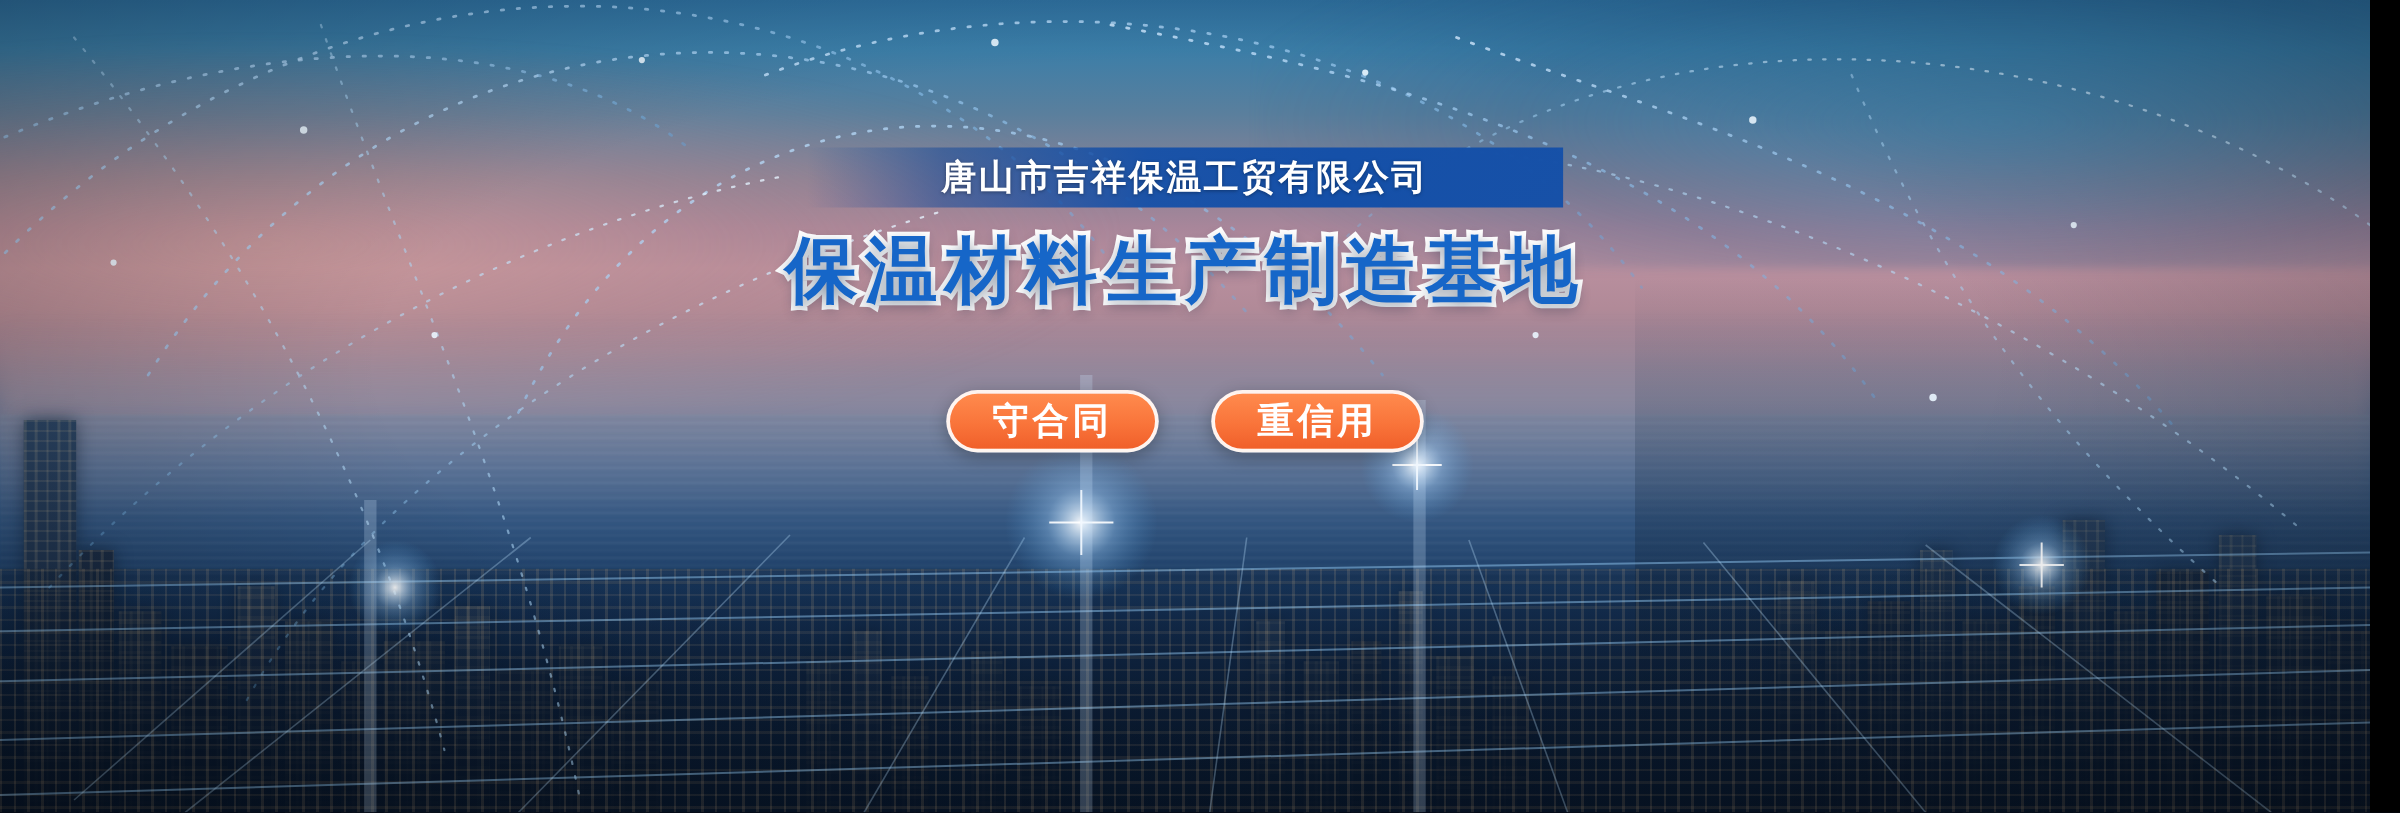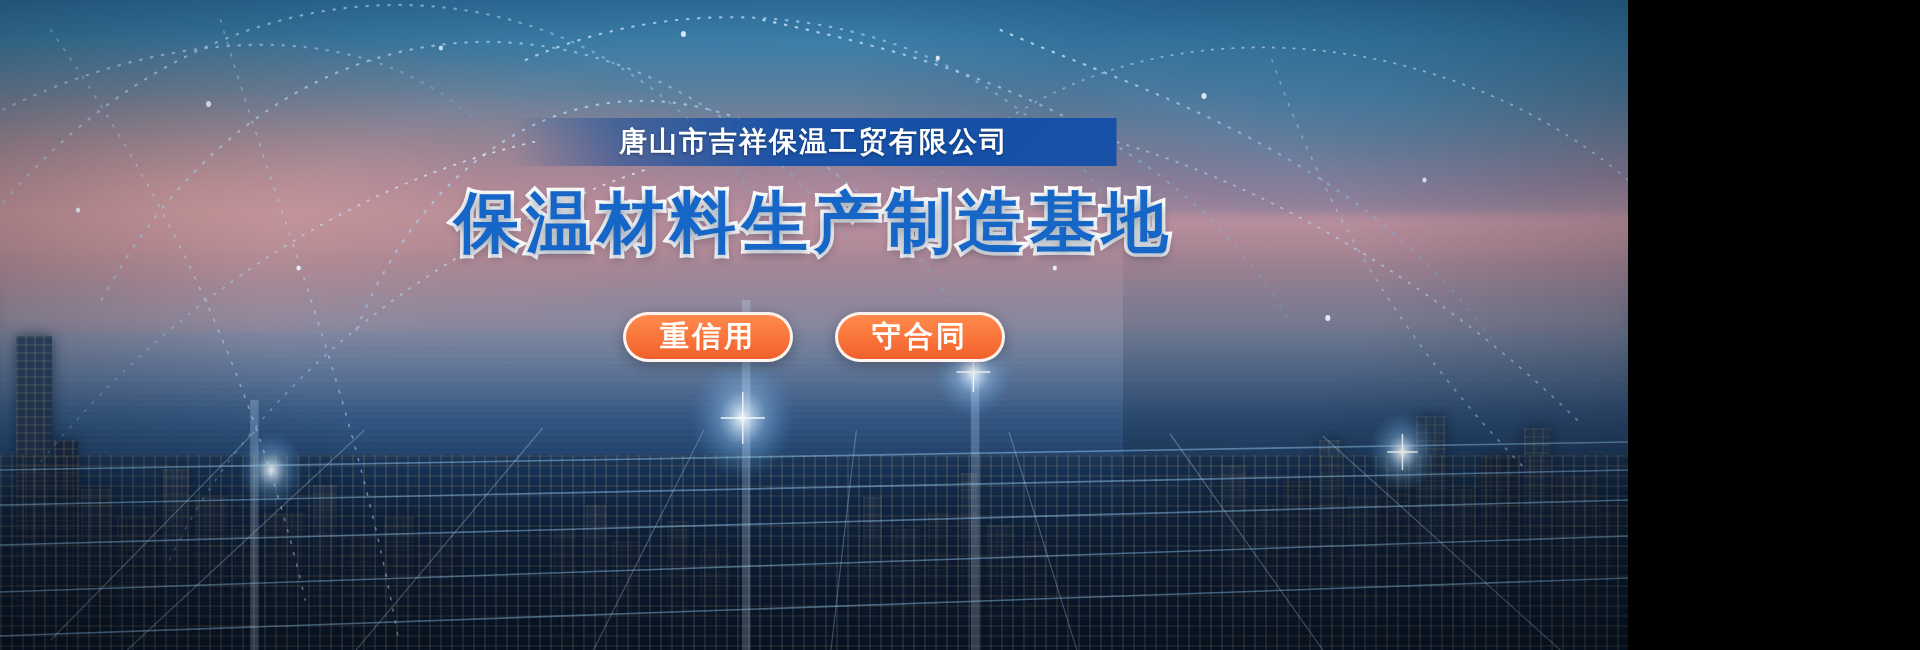--- a/index.html
+++ b/index.html
@@ -1,20 +1,20 @@
 <!DOCTYPE html>
 <html><head>
 <meta charset="utf-8">
 <style>
   html,body{margin:0;padding:0;background:#000;}
   *{box-sizing:border-box;}
 
   .banner{
     position:relative;
-    width:1628px;
+    width:1896px;
     height:650px;
     overflow:hidden;
     font-family:"Liberation Sans","DejaVu Sans",sans-serif;
     background:#0f172a;
   }
 
   
   .sky{
     position:absolute;inset:0;
     background:
@@ -125,21 +125,21 @@
     letter-spacing:2px;
     white-space:nowrap;
     text-shadow:0 1px 3px rgba(0,0,0,.35);
   }
 
   
   .headline{
     position:absolute;left:50%;transform:translateX(-50%);
     top:178px;
     white-space:nowrap;
-    font-size:66px;
+    font-size:58px;
     font-weight:bold;
     letter-spacing:6px;
     color:#1666c8;
     -webkit-text-stroke:7px #ffffff;
     paint-order:stroke fill;
     text-shadow:0 4px 10px rgba(8,30,60,.45);
   }
 
   
   .pills{
@@ -318,18 +318,18 @@
 
   <div class="content">
 
     <div class="name-bar">
       <span class="txt">唐山市吉祥保温工贸有限公司</span>
     </div>
 
     <div class="headline">保温材料生产制造基地</div>
 
     <div class="pills">
+      <div class="pill">守合同</div>
       <div class="pill">重信用</div>
-      <div class="pill">守合同</div>
     </div>
 
   </div>
 </div>
 
 </body></html>

